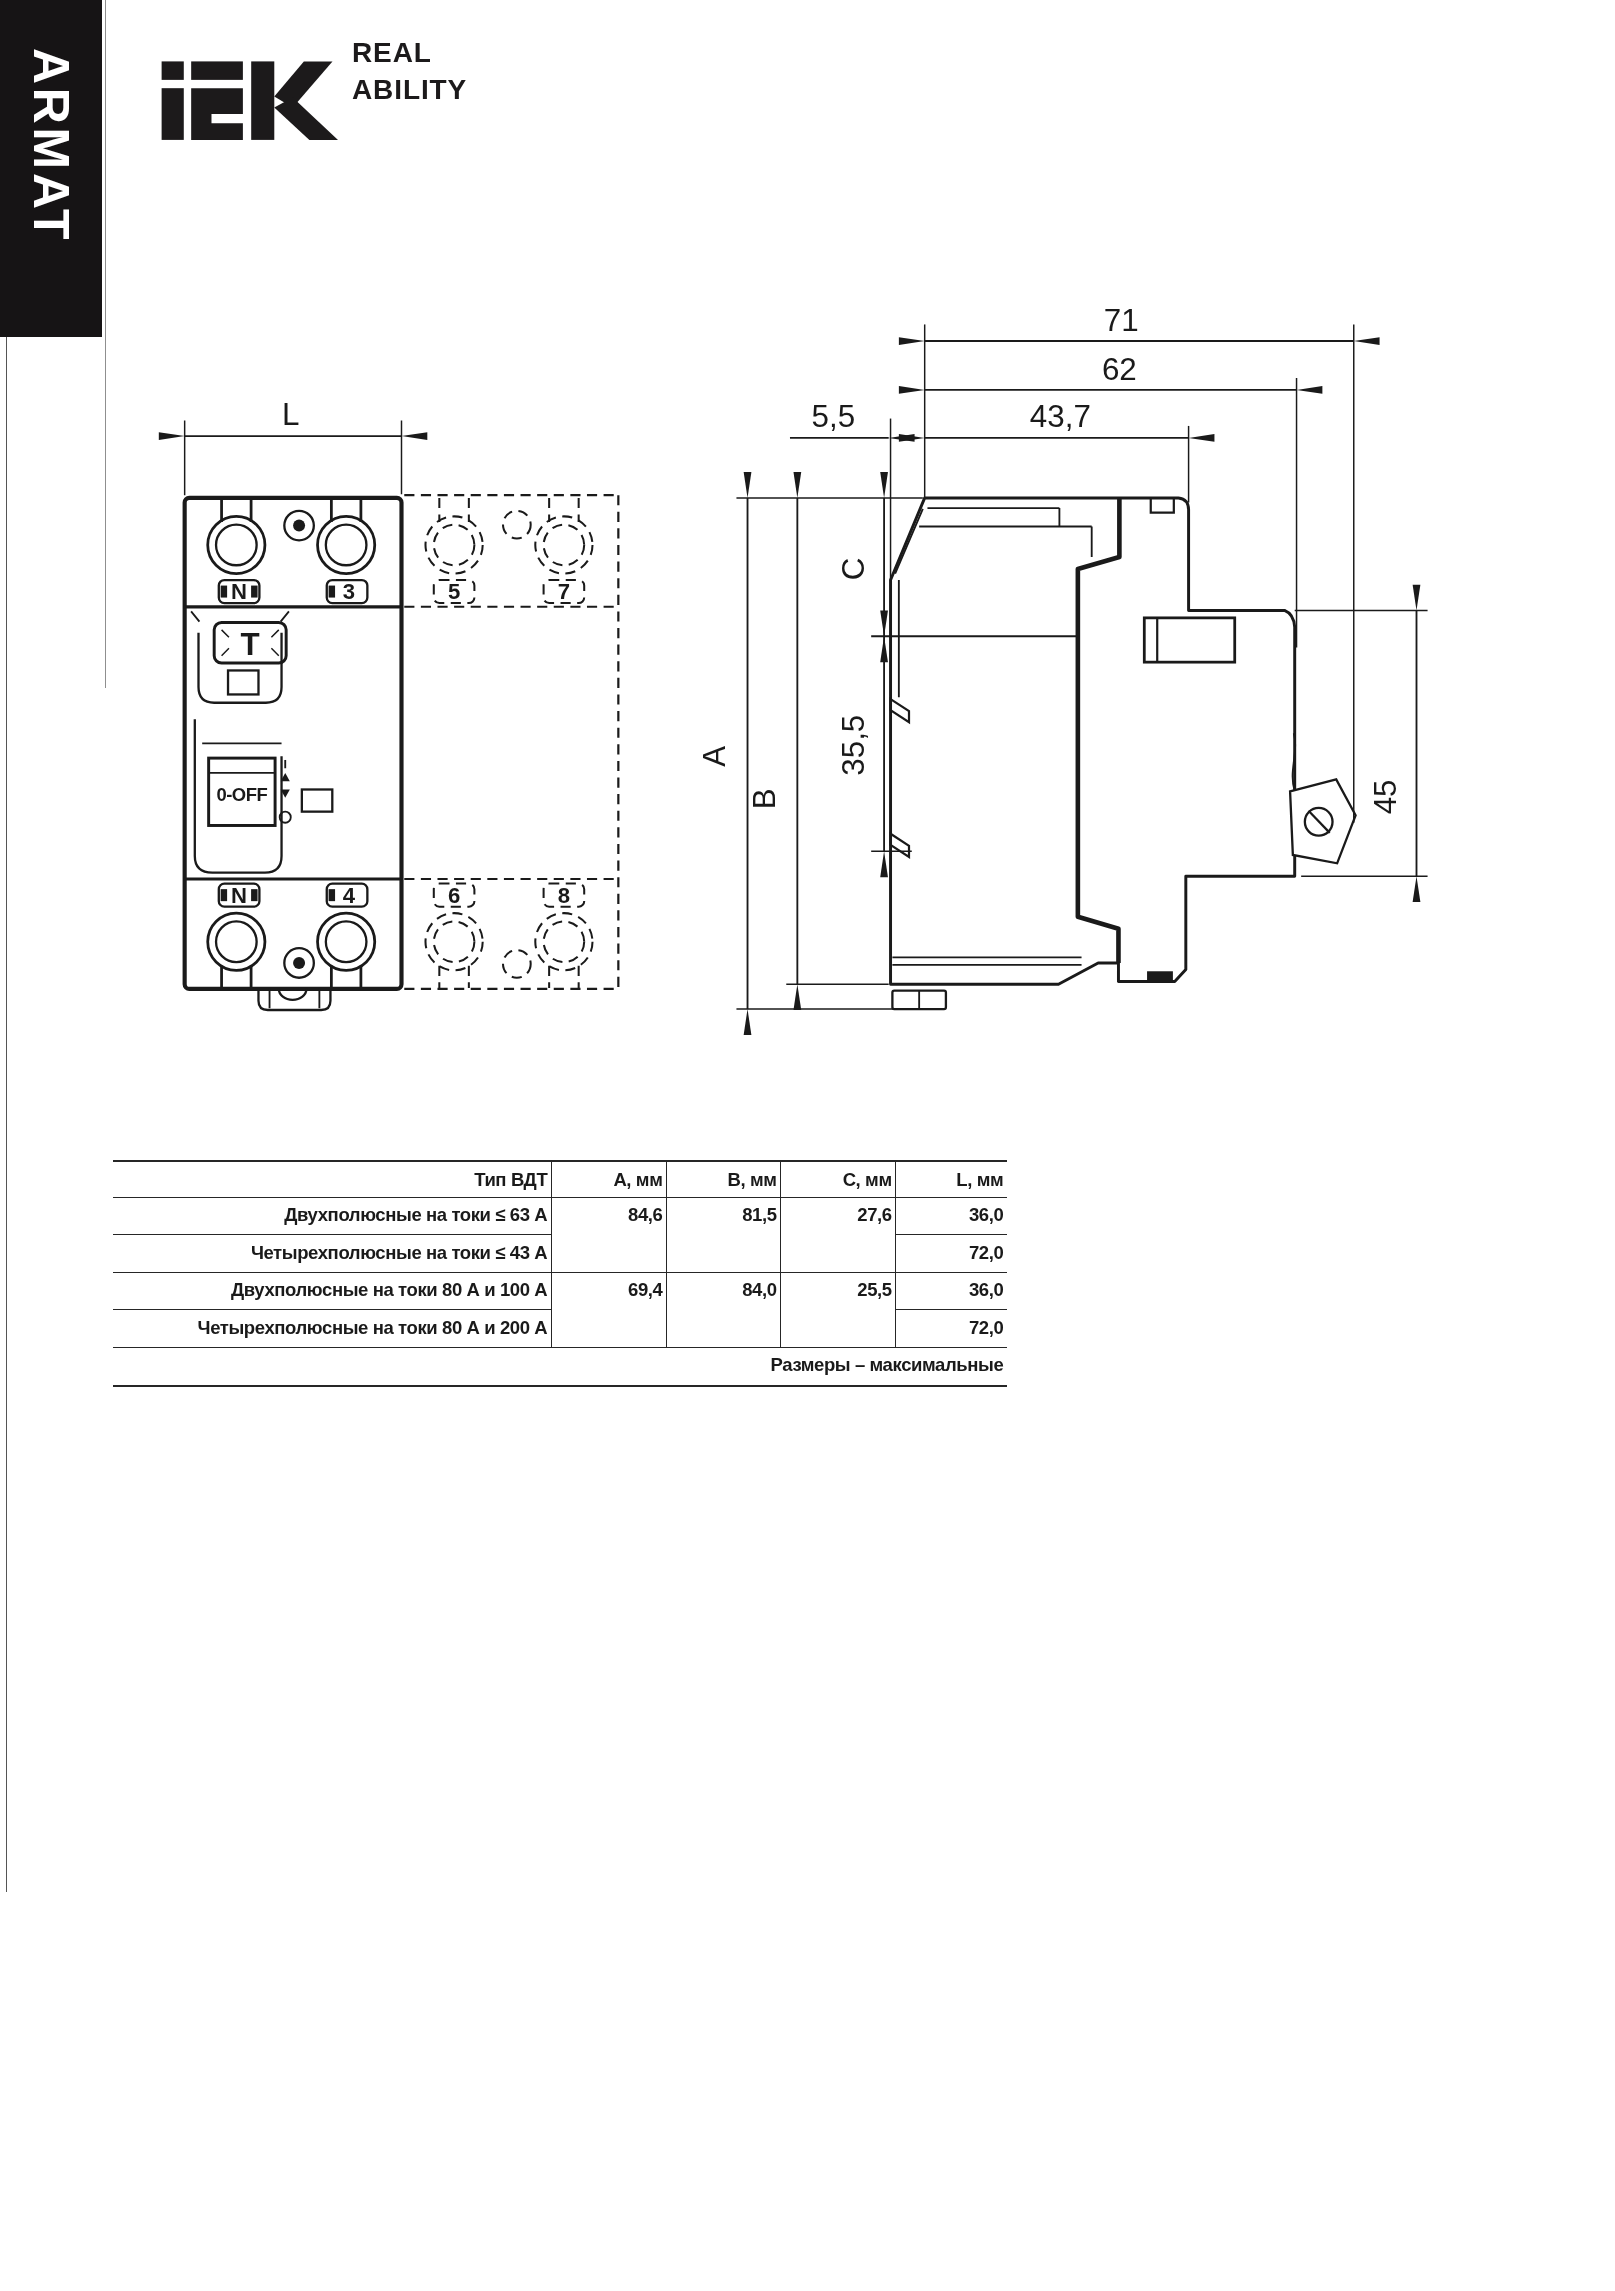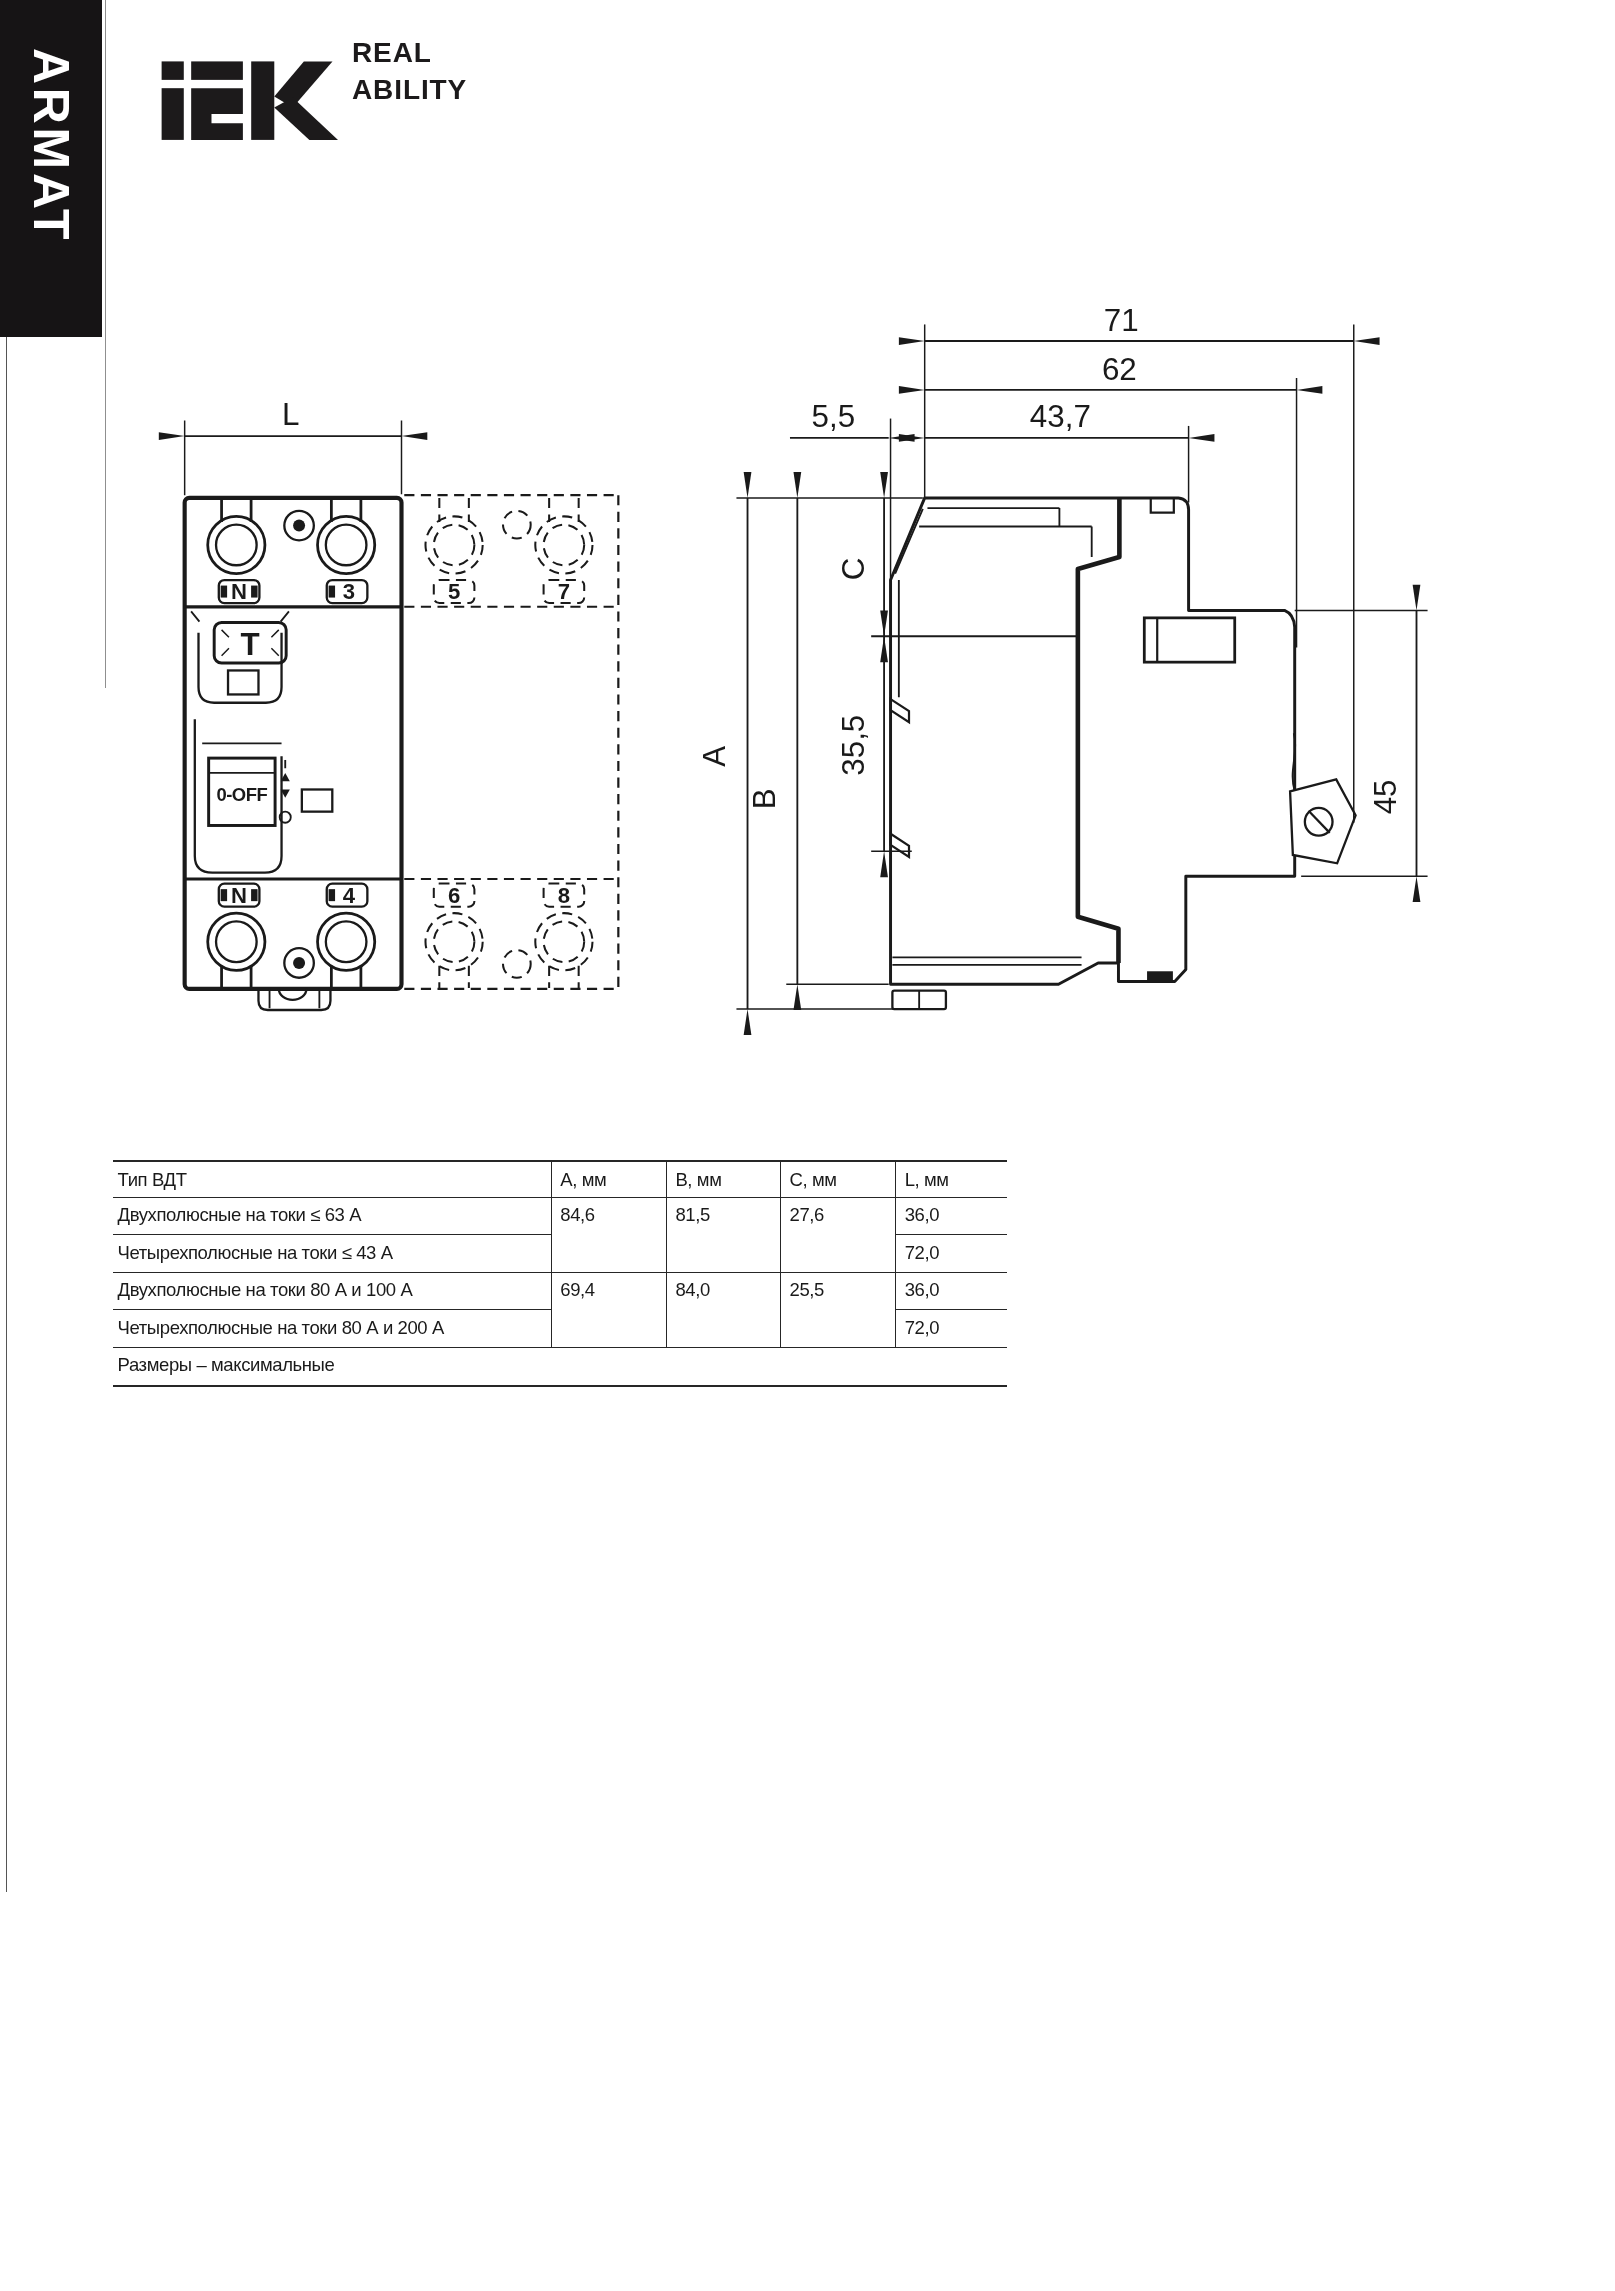--- a/index.html
+++ b/index.html
@@ -22,21 +22,21 @@
   #drawing text{font-family:"Liberation Sans",sans-serif;fill:#1a1a1a;}
   .dimtxt{font-size:34px;}
   .lbl{font-size:24px;font-weight:700;}
   .ln{stroke:#1a1a1a;fill:none;}
   .dash{stroke-dasharray:11 7;}
   .ext{stroke:#1a1a1a;stroke-width:1.6;fill:none;}
   .dim{stroke:#1a1a1a;stroke-width:2;fill:none;}
   
   #spec-table{left:113px;top:1160px;width:894px;border-collapse:collapse;table-layout:fixed;
       font-size:18.5px;letter-spacing:-0.4px;color:#1a1a1a;}
-  #spec-table th,#spec-table td{font-weight:400;text-align:left;vertical-align:top;
+  #spec-table th,#spec-table td{font-weight:700;text-align:right;vertical-align:top;
       padding:6.5px 3.7px 0 4.6px;white-space:nowrap;overflow:hidden;}
   #spec-table .vcol{border-left:1.8px solid #262626;padding-left:8.3px;}
   #spec-table thead th{border-top:2.3px solid #262626;border-bottom:1.8px solid #262626;height:28px;}
   #spec-table tbody td{border-top:1.8px solid #262626;height:30px;}
   #spec-table tbody tr:first-child td{border-top:none;}
   #spec-table .foot td{border-top:1.8px solid #262626;border-bottom:2.3px solid #262626;height:31px;}
   
   #caption{left:37px;top:1462px;width:1477px;text-align:center;font-size:31px;
       line-height:52px;letter-spacing:-0.5px;color:#111;}
 </style>

